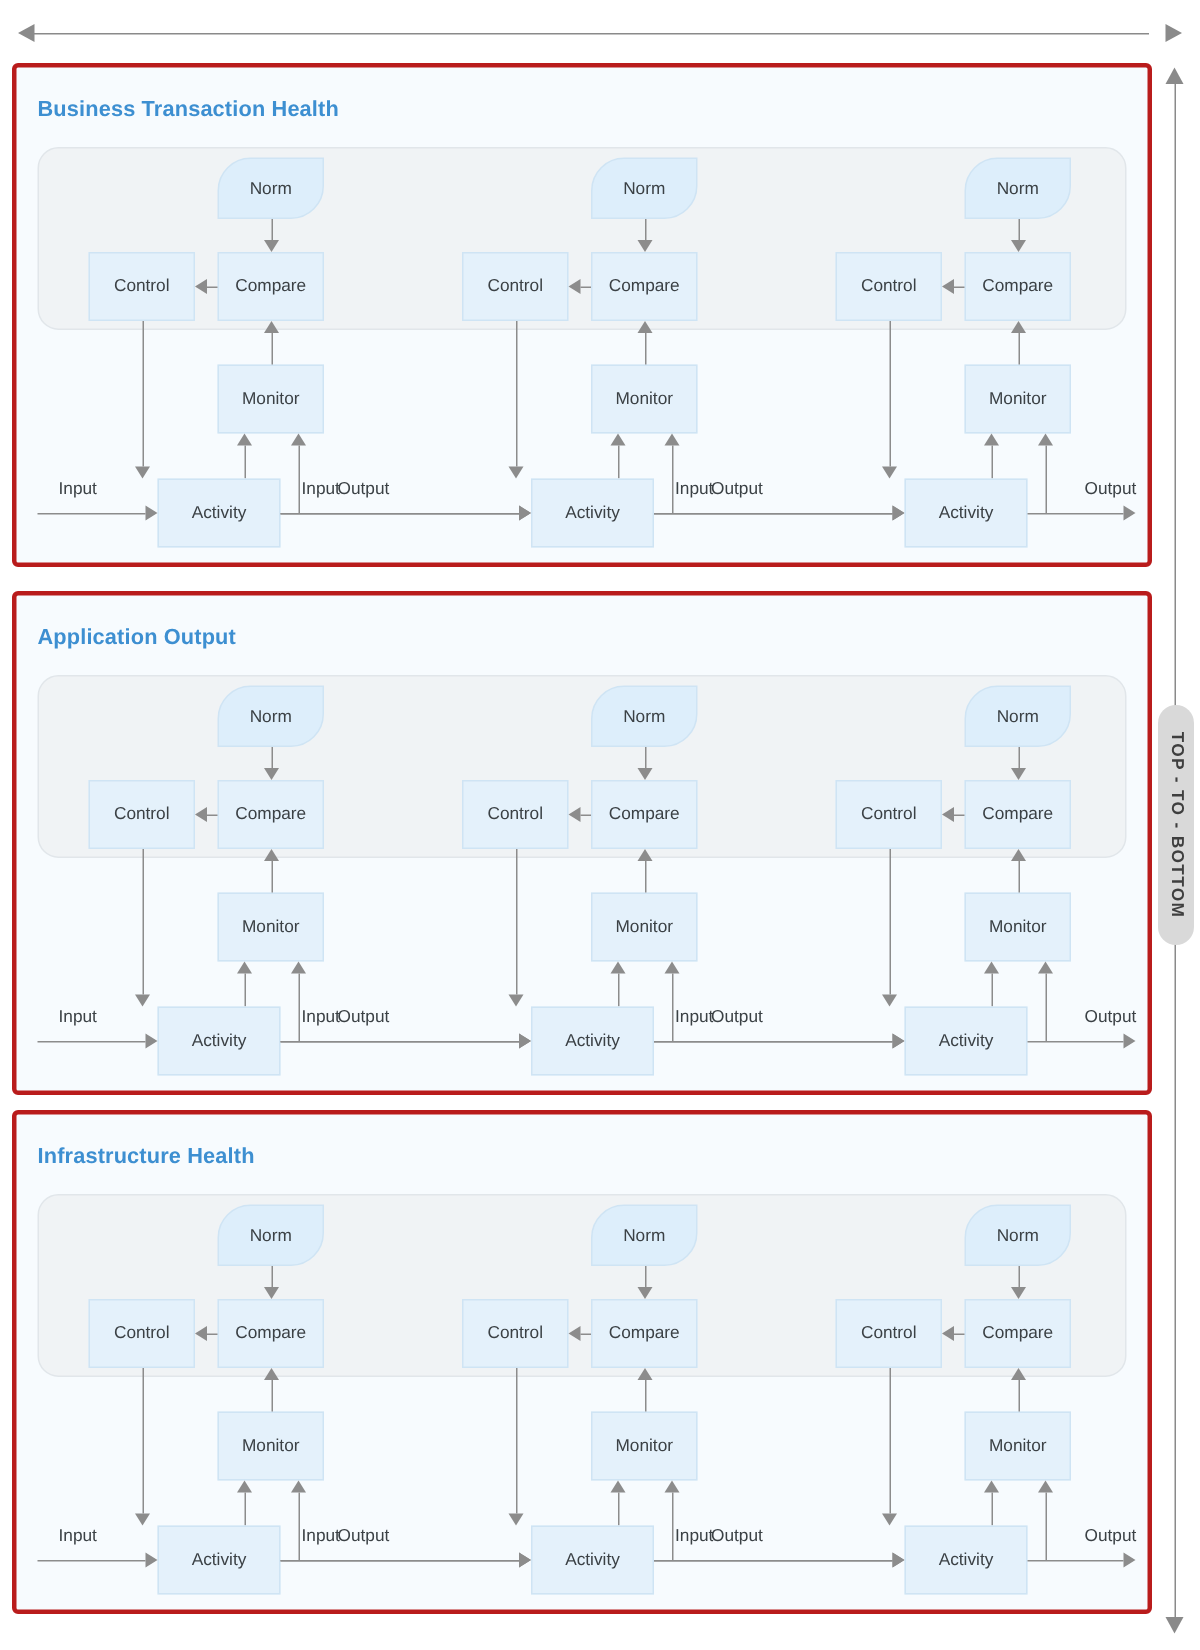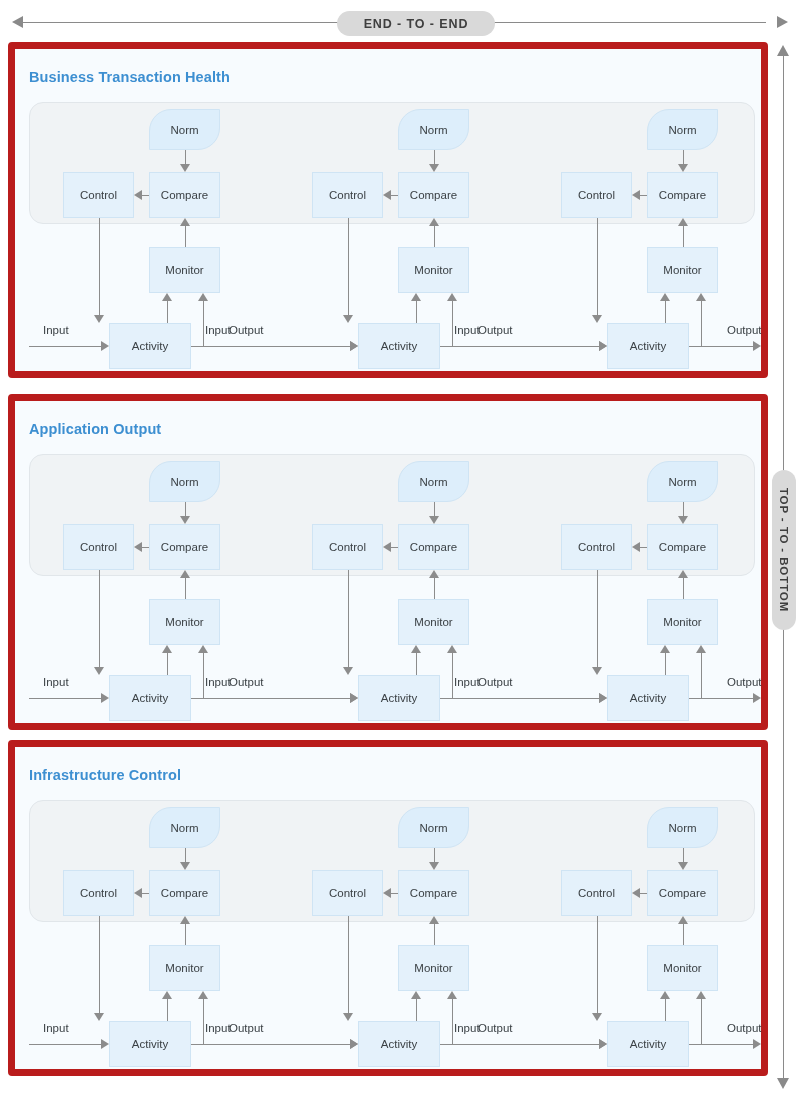--- a/index.html
+++ b/index.html
@@ -37,21 +37,21 @@
     display:flex;align-items:center;justify-content:center;
   }
   .ttb-pill span{
     transform:rotate(90deg);white-space:nowrap;
     font-size:11.5px;font-weight:bold;letter-spacing:.9px;color:#3f3f3f;
   }
 
   
   .section{
     position:absolute;left:8px;width:760px;
-    background:#f7fbfe;border:7px solid #b91c1c;border-radius:4px;
+    background:#f7fbfe;border:3px solid #b91c1c;border-radius:4px;
     box-sizing:border-box;
   }
   .section-title{
     position:absolute;left:14px;top:20px;
     font-size:14.5px;font-weight:bold;color:#3d8fd1;letter-spacing:.1px;
   }
 
   
   .ctrl-band{
     position:absolute;left:14px;width:726px;height:122px;
@@ -86,23 +86,20 @@
   .ar.left{border-top:5px solid transparent;border-bottom:5px solid transparent;border-right:8px solid #8c8c8c;}
   .ar.right{border-top:5px solid transparent;border-bottom:5px solid transparent;border-left:8px solid #8c8c8c;}
 </style>
 </head>
 <body>
 
 <div class="e2e-band">
   <div class="e2e-line"></div>
   <div class="e2e-arrow left"></div>
   <div class="e2e-arrow right"></div>
-  <div class="e2e-pill">
-    <span>END - TO - END</span>
-  </div>
 </div>
 
 <div class="ttb-band">
   <div class="ttb-line"></div>
   <div class="ttb-arrow up"></div>
   <div class="ttb-arrow down"></div>
   <div class="ttb-pill">
     <span>TOP - TO - BOTTOM</span>
   </div>
 </div>
@@ -248,21 +245,21 @@
       <div class="ar up" style="left: 680.5px; top: 244px;"></div>
       <div class="node" style="left: 592px; top: 274px; width: 82px; height: 46px;">Activity</div>
       <div class="h-line" style="left: 425px; top: 297px; width: 159px;"></div>
       <div class="ar right" style="left: 584px; top: 292px;"></div>
       <div class="lbl" style="left: 439px; top: 275px;">Input</div>
       <div class="h-line" style="left: 674px; top: 297px; width: 64px;"></div>
       <div class="ar right" style="left: 738px; top: 292px;"></div>
       <div class="lbl" style="left: 712px; top: 275px;">Output</div>
     </div>
     <div class="section" style="top: 740px; height: 336px;">
-      <div class="section-title">Infrastructure Control</div>
+      <div class="section-title">Infrastructure Health</div>
       <div class="ctrl-band" style="top: 53px;"></div>
       <div class="norm" style="left: 134px; top: 60px; width: 71px; height: 41px;">Norm</div>
       <div class="v-line" style="left: 169.5px; top: 101px; height: 14px;"></div>
       <div class="ar down" style="left: 164.5px; top: 115px;"></div>
       <div class="node" style="left: 48px; top: 123px; width: 71px; height: 46px;">Control</div>
       <div class="node" style="left: 134px; top: 123px; width: 71px; height: 46px;">Compare</div>
       <div class="h-line" style="left: 127px; top: 146px; width: 7px;"></div>
       <div class="ar left" style="left: 119px; top: 141px;"></div>
       <div class="v-line" style="left: 83.5px; top: 169px; height: 97px;"></div>
       <div class="ar down" style="left: 78.5px; top: 266px;"></div>

